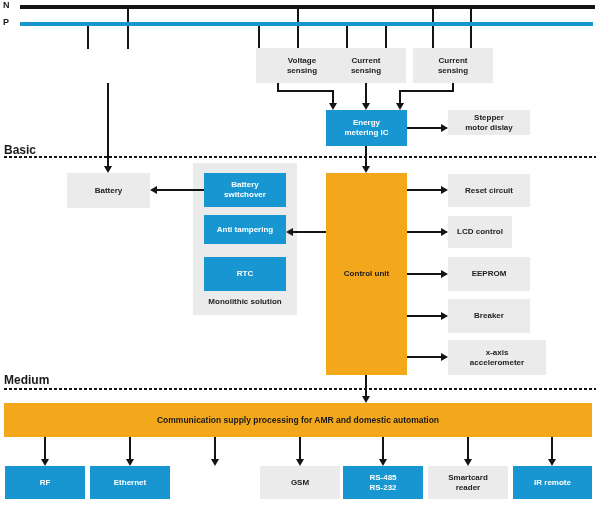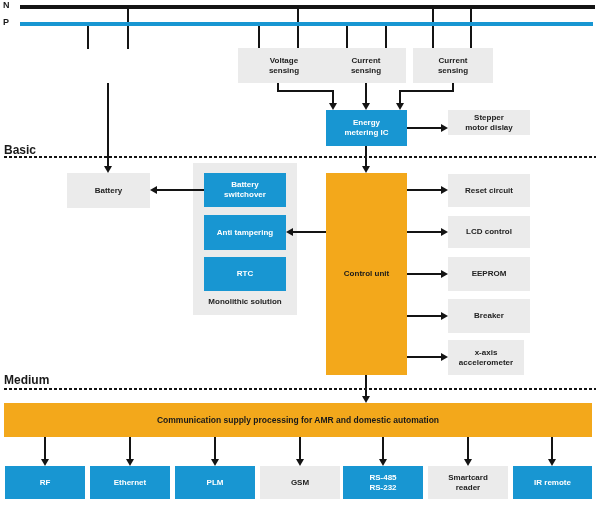--- a/index.html
+++ b/index.html
@@ -43,21 +43,21 @@
 
   <div class="vline" style="left:87px;top:24px;height:25px;"></div>
   <div class="vline" style="left:127px;top:7px;height:42px;"></div>
   <div class="vline" style="left:258px;top:24px;height:24px;"></div>
   <div class="vline" style="left:297px;top:7px;height:41px;"></div>
   <div class="vline" style="left:346px;top:24px;height:24px;"></div>
   <div class="vline" style="left:385px;top:24px;height:24px;"></div>
   <div class="vline" style="left:432px;top:7px;height:41px;"></div>
   <div class="vline" style="left:470px;top:7px;height:41px;"></div>
 
-  <div class="box gray" style="left:238px;top:48px;width:92px;height:35px;">Voltage
+  <div class="box gray" style="left:256px;top:48px;width:92px;height:35px;">Voltage
 sensing</div>
   <div class="box gray" style="left:326px;top:48px;width:80px;height:35px;">Current
 sensing</div>
   <div class="box gray" style="left:413px;top:48px;width:80px;height:35px;">Current
 sensing</div>
 
   <div class="vline" style="left:277px;top:83px;height:9px;"></div>
   <div class="hline" style="left:277px;top:90px;width:57px;"></div>
   <div class="vline" style="left:332px;top:92px;height:12px;"></div>
   <div class="ah down" style="left:329px;top:103px;"></div>
@@ -83,37 +83,37 @@
   <div class="seclabel" style="left:4px;top:143px;">Basic</div>
   <div class="dotted" style="left:4px;top:156px;width:592px;"></div>
 
   <div class="vline" style="left:107px;top:83px;height:84px;"></div>
   <div class="ah down" style="left:104px;top:166px;"></div>
   <div class="box gray" style="left:67px;top:173px;width:83px;height:35px;">Battery</div>
 
   <div class="panel" style="left:193px;top:163px;width:104px;height:152px;"></div>
   <div class="box blue" style="left:204px;top:173px;width:82px;height:34px;">Battery
 switchover</div>
-  <div class="box blue" style="left:204px;top:215px;width:82px;height:35px;">Anti tampering</div>
+  <div class="box blue" style="left:204px;top:215px;width:82px;height:29px;">Anti tampering</div>
   <div class="box blue" style="left:204px;top:257px;width:82px;height:34px;">RTC</div>
   <div class="caption" style="left:193px;top:297px;width:104px;">Monolithic solution</div>
 
   <div class="hline" style="left:157px;top:189px;width:47px;"></div>
   <div class="ah left" style="left:150px;top:186px;"></div>
 
   <div class="box orange" style="left:326px;top:173px;width:81px;height:202px;">Control unit</div>
 
   <div class="hline" style="left:293px;top:231px;width:33px;"></div>
   <div class="ah left" style="left:286px;top:228px;"></div>
 
   <div class="box gray" style="left:448px;top:174px;width:82px;height:33px;">Reset circuit</div>
-  <div class="box gray" style="left:448px;top:216px;width:82px;height:32px;">LCD control</div>
+  <div class="box gray" style="left:448px;top:216px;width:64px;height:32px;">LCD control</div>
   <div class="box gray" style="left:448px;top:257px;width:82px;height:34px;">EEPROM</div>
   <div class="box gray" style="left:448px;top:299px;width:82px;height:34px;">Breaker</div>
-  <div class="box gray" style="left:448px;top:340px;width:76px;height:35px;">x-axis
+  <div class="box gray" style="left:448px;top:340px;width:98px;height:35px;">x-axis
 accelerometer</div>
 
   <div class="hline" style="left:407px;top:189px;width:34px;"></div>
   <div class="ah right" style="left:441px;top:186px;"></div>
   <div class="hline" style="left:407px;top:231px;width:34px;"></div>
   <div class="ah right" style="left:441px;top:228px;"></div>
   <div class="hline" style="left:407px;top:273px;width:34px;"></div>
   <div class="ah right" style="left:441px;top:270px;"></div>
   <div class="hline" style="left:407px;top:315px;width:34px;"></div>
   <div class="ah right" style="left:441px;top:312px;"></div>
@@ -138,21 +138,20 @@
   <div class="ah down" style="left:296px;top:459px;"></div>
   <div class="vline" style="left:382px;top:437px;height:23px;"></div>
   <div class="ah down" style="left:379px;top:459px;"></div>
   <div class="vline" style="left:467px;top:437px;height:23px;"></div>
   <div class="ah down" style="left:464px;top:459px;"></div>
   <div class="vline" style="left:551px;top:437px;height:23px;"></div>
   <div class="ah down" style="left:548px;top:459px;"></div>
 
   <div class="box blue" style="left:5px;top:466px;width:80px;height:33px;">RF</div>
   <div class="box blue" style="left:90px;top:466px;width:80px;height:33px;">Ethernet</div>
-  <div class="box blue" style="left:175px;top:466px;width:80px;height:33px;">PLM</div>
   <div class="box gray" style="left:260px;top:466px;width:80px;height:33px;">GSM</div>
   <div class="box blue" style="left:343px;top:466px;width:80px;height:33px;">RS-485
 RS-232</div>
   <div class="box gray" style="left:428px;top:466px;width:80px;height:33px;">Smartcard
 reader</div>
   <div class="box blue" style="left:513px;top:466px;width:79px;height:33px;">IR remote</div>
 
 </div>
 
 </body></html>

